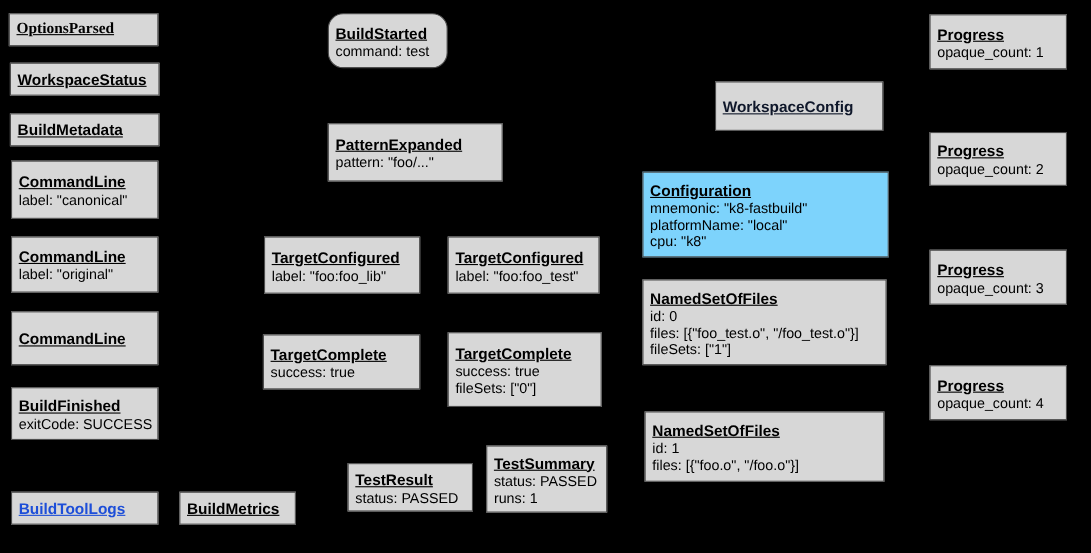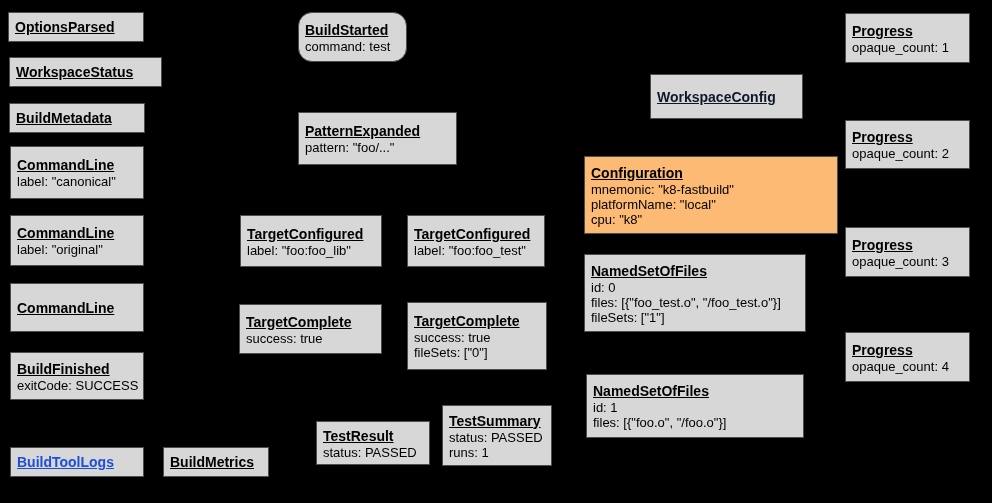--- a/index.html
+++ b/index.html
@@ -36,24 +36,24 @@
   .node-field {
     font-size: 13px;
     line-height: 15px;
     white-space: nowrap;
   }
 </style>
 </head>
 <body>
 
 <div class="canvas" style="background: rgb(0, 0, 0);">
-    <div class="node" style="left: 8px; top: 12px; width: 136px; height: 30px; background: rgb(215, 215, 215); border-color: rgb(77, 77, 77); color: rgb(0, 0, 0);">
+    <div class="node" style="left: 8px; top: 12px; width: 136px; height: 30px; background: rgb(215, 215, 215); border-color: rgb(77, 77, 77); color: rgb(0, 0, 0); font-family: Liberation Serif, serif;">
       <div class="node-title">OptionsParsed</div>
     </div>
-    <div class="node" style="left: 9px; top: 57px; width: 153px; height: 30px; background: rgb(215, 215, 215); border-color: rgb(77, 77, 77); color: rgb(0, 0, 0);">
+    <div class="node" style="left: 9px; top: 57px; width: 136px; height: 30px; background: rgb(215, 215, 215); border-color: rgb(77, 77, 77); color: rgb(0, 0, 0);">
       <div class="node-title">WorkspaceStatus</div>
     </div>
     <div class="node" style="left: 9px; top: 103px; width: 136px; height: 30px; background: rgb(215, 215, 215); border-color: rgb(77, 77, 77); color: rgb(0, 0, 0);">
       <div class="node-title">BuildMetadata</div>
     </div>
     <div class="node" style="left: 10px; top: 146px; width: 134px; height: 53px; background: rgb(215, 215, 215); border-color: rgb(77, 77, 77); color: rgb(0, 0, 0);">
       <div class="node-title">CommandLine</div>
       <div class="node-field">label: "canonical"</div>
     </div>
     <div class="node" style="left: 10px; top: 215px; width: 134px; height: 51px; background: rgb(215, 215, 215); border-color: rgb(77, 77, 77); color: rgb(0, 0, 0);">
@@ -103,21 +103,21 @@
       <div class="node-field">status: PASSED</div>
     </div>
     <div class="node" style="left: 442px; top: 405px; width: 110px; height: 61px; background: rgb(215, 215, 215); border-color: rgb(77, 77, 77); color: rgb(0, 0, 0);">
       <div class="node-title">TestSummary</div>
       <div class="node-field">status: PASSED</div>
       <div class="node-field">runs: 1</div>
     </div>
     <div class="node" style="left: 650px; top: 74px; width: 153px; height: 45px; background: rgb(215, 215, 215); border-color: rgb(77, 77, 77); color: #0f172a;">
       <div class="node-title">WorkspaceConfig</div>
     </div>
-    <div class="node" style="left: 584px; top: 156px; width: 254px; height: 78px; background: #fdba74; border-color: rgb(77, 77, 77); color: rgb(0, 0, 0);">
+    <div class="node" style="left: 584px; top: 156px; width: 224px; height: 78px; background: #7dd3fc; border-color: rgb(77, 77, 77); color: rgb(0, 0, 0);">
       <div class="node-title">Configuration</div>
       <div class="node-field">mnemonic: "k8-fastbuild"</div>
       <div class="node-field">platformName: "local"</div>
       <div class="node-field">cpu: "k8"</div>
     </div>
     <div class="node" style="left: 584px; top: 254px; width: 222px; height: 78px; background: rgb(215, 215, 215); border-color: rgb(77, 77, 77); color: rgb(0, 0, 0);">
       <div class="node-title">NamedSetOfFiles</div>
       <div class="node-field">id: 0</div>
       <div class="node-field">files: [{"foo_test.o", "/foo_test.o"}]</div>
       <div class="node-field">fileSets: ["1"]</div>

